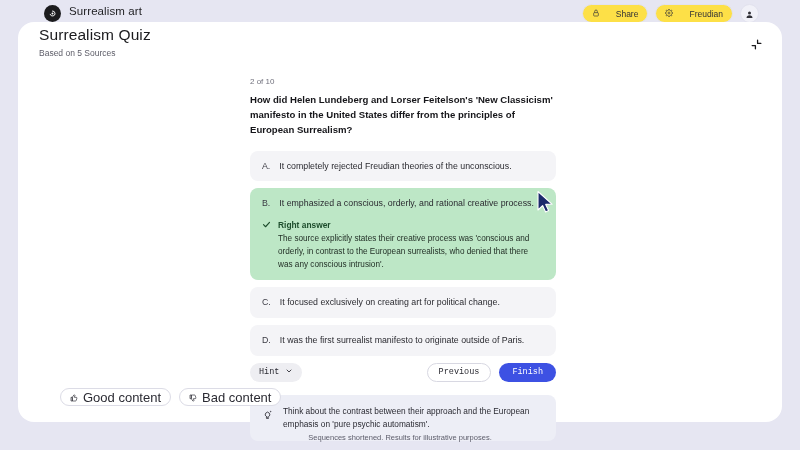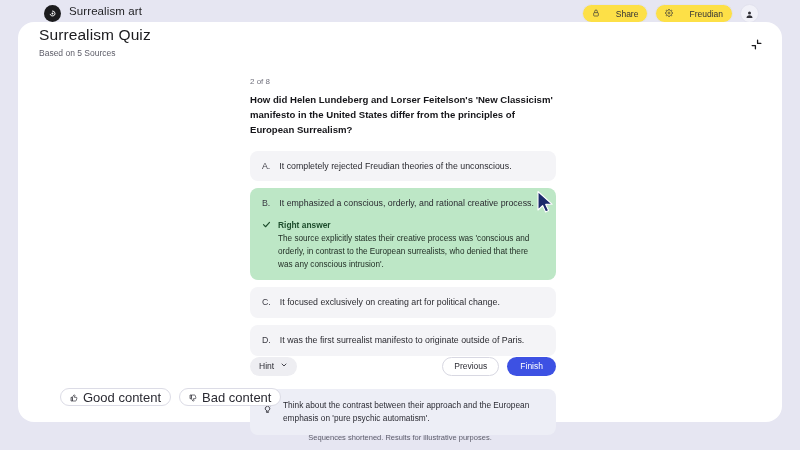--- a/index.html
+++ b/index.html
@@ -77,21 +77,21 @@
 
   .answer-block { margin-top: 9px; display: flex; gap: 7px; }
   .check { flex: none; width: 9px; padding-top: 1px; }
   .answer-title {
     font-size: 8.4px; font-weight: bold; color: #1d4d2c; margin-bottom: 2px;
   }
   .answer-text { font-size: 8.2px; color: #1e2a22; line-height: 1.55; }
 
   
   .actions {
-    display: flex; align-items: center; margin-top: 1px;
+    display: flex; align-items: center; margin-top: 7px; font-family: Liberation Mono, monospace;
   }
   .hint-btn {
     display: flex; align-items: center; gap: 6px;
     height: 19px; padding: 0 9px; border-radius: 10px;
     background: #eeeef2; font-size: 8.5px; color: #2b2b33;
   }
   .nav { margin-left: auto; display: flex; align-items: flex-end; gap: 8px; }
   .btn-prev {
     height: 19px; padding: 0 11px; border-radius: 10px;
     background: #fff; border: 1px solid #d8d8e2;
@@ -187,21 +187,21 @@
     <div class="collapse-btn">
       <span>
         <svg width="13" height="13" viewBox="0 0 24 24" fill="none" stroke="#1a1a1d" stroke-width="2.4" stroke-linecap="round" stroke-linejoin="round">
           <path d="M14 4v6h6"></path>
           <path d="M10 20v-6H4"></path>
         </svg>
       </span>
     </div>
 
     <div class="quiz">
-      <div class="qcount">2 of 8</div>
+      <div class="qcount">2 of 10</div>
       <div class="qtext">How did Helen Lundeberg and Lorser Feitelson's 'New Classicism' manifesto in the United States differ from the principles of European Surrealism?</div>
 
       <div class="opts">
 
         <div class="opt">
           <span class="letter">A.</span>
           <span>It completely rejected Freudian theories of the unconscious.</span>
         </div>
 
         <div class="opt correct" style="flex-direction:column; gap:0;">

